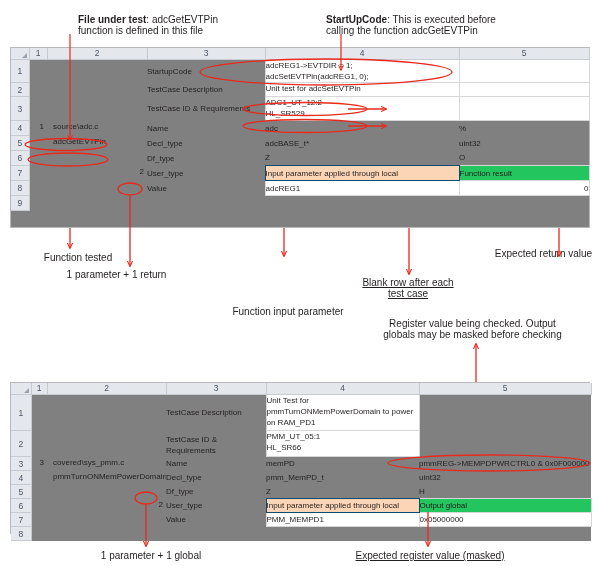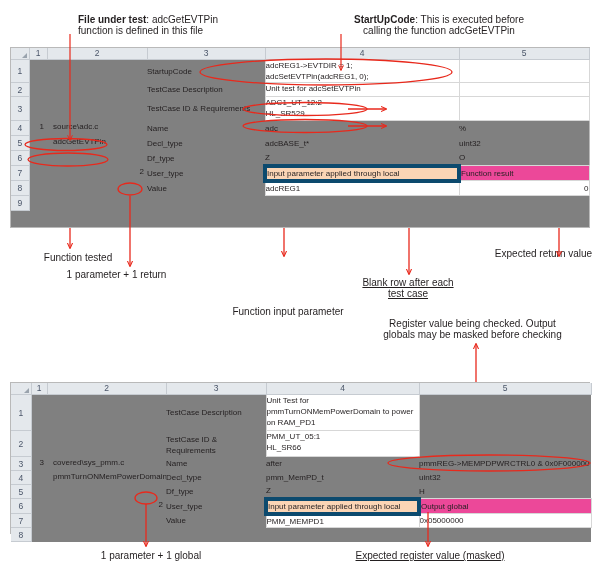--- a/index.html
+++ b/index.html
@@ -23,35 +23,35 @@
   .cornerhdr{background:#e4e8ec;border:1px solid #c6cbd1;border-top:none;border-left:none;position:relative;}
   .cornerhdr i{position:absolute;right:2px;bottom:1px;width:0;height:0;
                border-left:5px solid transparent;border-bottom:5px solid #9aa3ad;}
   .rowhdr{background:#e4e8ec;border:1px solid #c6cbd1;border-left:none;
           color:#4a5568;font-size:8.5px;text-align:center;font-weight:normal;}
 
   .cell{background:#808080;font-size:8px;color:#231f20;padding:0 2px;vertical-align:top;
         line-height:11px;white-space:pre-line;}
   .cell.v{vertical-align:middle;}
   .cell.w{background:#ffffff;border:1px solid #d7d7d7;}
-  .cell.orange{background:#fbd5b5;border:4px solid #0c4a6e;}
-  .cell.green{background:#ec4899;border:1px solid #d7d7d7;}
+  .cell.orange{background:#fbd5b5;border:1px solid #0c4a6e;}
+  .cell.green{background:#22c55e;border:1px solid #d7d7d7;}
   .cell.r{text-align:right;}
   .cell.num{text-align:right;padding-right:3px;}
   .cell.ind{padding-left:6px;}
 </style>
 </head>
 <body>
 
 <div class="annot l" style="left:78px;top:3px;width:230px;">
   <b>File under test</b><span>: adcGetEVTPin
 function is defined in this file</span>
 </div>
 
-<div class="annot l" style="left:314px;top:3px;width:250px;text-align:center;">
+<div class="annot l" style="left:326px;top:3px;width:250px;">
   <b>StartUpCode</b><span>: This is executed before
 calling the function adcGetEVTPin</span>
 </div>
 
 <div class="annot l" style="left:389px;top:104px;width:130px;">Test case ID</div>
 
 <div class="annot l" style="left:389px;top:121px;width:210px;">Requirements covered in this test case</div>
 
 <div class="annot c" style="left:23px;top:252px;width:110px;">Function tested</div>
 
@@ -220,21 +220,21 @@
       <td class="cell w">PMM_UT_05:1
 HL_SR66</td>
       <td class="cell"></td>
     </tr>
 
     <tr style="height:14px">
       <td class="rowhdr">3</td>
       <td class="cell num">3</td>
       <td class="cell ind">covered\sys_pmm.c</td>
       <td class="cell v">Name</td>
-      <td class="cell v">after</td>
+      <td class="cell v">memPD</td>
       <td class="cell v">pmmREG-&gt;MEMPDPWRCTRL0 &amp; 0x0F000000</td>
     </tr>
 
     <tr style="height:14px">
       <td class="rowhdr">4</td>
       <td class="cell num"></td>
       <td class="cell ind">pmmTurnONMemPowerDomain</td>
       <td class="cell v">Decl_type</td>
       <td class="cell v">pmm_MemPD_t</td>
       <td class="cell v">uint32</td>

